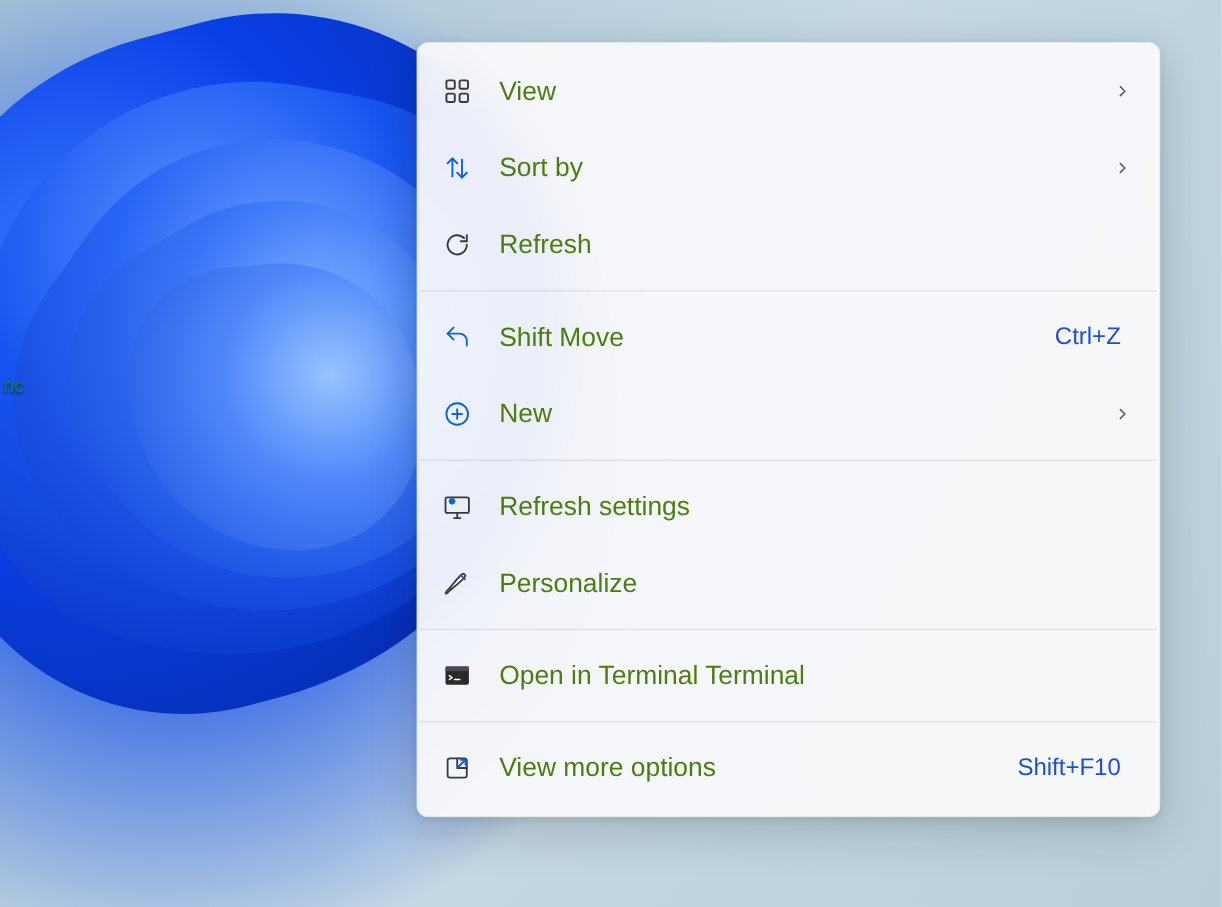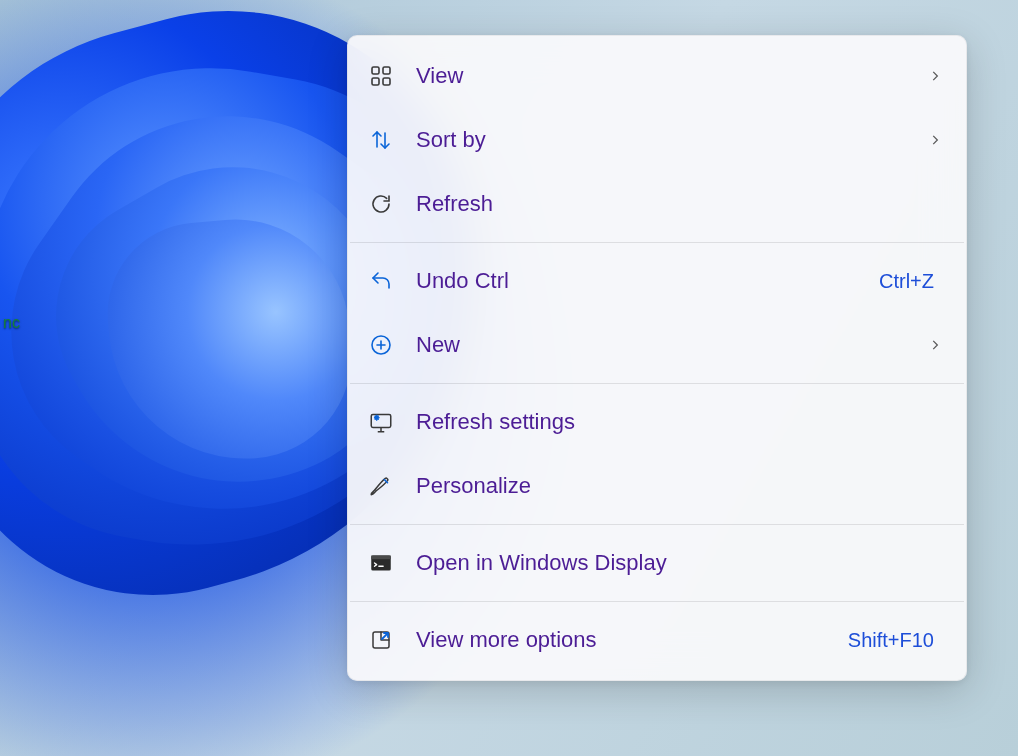--- a/index.html
+++ b/index.html
@@ -73,21 +73,21 @@
       height: 30px;
       display: flex;
       align-items: center;
       justify-content: center;
       margin-right: 20px;
       flex-shrink: 0;
       color: #3a3a3a;
     }
     .menu-label {
       font-size: 22px;
-      color: #4c1d95;
+      color: #4d7c0f;
       font-weight: 400;
       flex: 1;
     }
     .menu-shortcut {
       font-size: 20px;
       color: #1d4ed8;
       font-weight: 400;
       margin-left: auto;
       margin-right: 8px;
     }
@@ -167,21 +167,21 @@
 
   <div class="separator"></div>
 
   <div class="menu-item">
     <span class="icon-slot">
       <svg width="24" height="24" viewBox="0 0 24 24" fill="none" stroke="#0a64d8" stroke-width="1.6" stroke-linecap="round" stroke-linejoin="round">
         <path d="M9 14l-5-5 5-5"></path>
         <path d="M4 9h10a6 6 0 0 1 6 6v4"></path>
       </svg>
     </span>
-    <span class="menu-label">Undo Ctrl</span>
+    <span class="menu-label">Shift Move</span>
     <span class="menu-shortcut">Ctrl+Z</span>
   </div>
 
   <div class="menu-item">
     <span class="icon-slot">
       <svg width="24" height="24" viewBox="0 0 24 24" fill="none" stroke="#0a64d8" stroke-width="1.6" stroke-linecap="round">
         <circle cx="12" cy="12" r="9"></circle>
         <path d="M12 8v8M8 12h8"></path>
       </svg>
     </span>
@@ -221,21 +221,21 @@
 
   <div class="menu-item">
     <span class="icon-slot">
       <svg width="26" height="26" viewBox="0 0 24 24" fill="none">
         <rect x="3" y="5" width="18" height="14" rx="1.5" fill="#2a2a2a"></rect>
         <rect x="3" y="5" width="18" height="3.5" fill="#4a4a4a"></rect>
         <path d="M6 12l2 1.5-2 1.5" stroke="#fff" stroke-width="1.2" stroke-linecap="round" stroke-linejoin="round"></path>
         <path d="M10 15h4" stroke="#fff" stroke-width="1.2" stroke-linecap="round"></path>
       </svg>
     </span>
-    <span class="menu-label">Open in Windows Display</span>
+    <span class="menu-label">Open in Terminal Terminal</span>
   </div>
 
   <div class="separator"></div>
 
   <div class="menu-item">
     <span class="icon-slot">
       <svg width="24" height="24" viewBox="0 0 24 24" fill="none" stroke="currentColor" stroke-width="1.5" stroke-linecap="round" stroke-linejoin="round">
         <rect x="4" y="4" width="16" height="16" rx="2"></rect>
         <path d="M12 4v8h8"></path>
         <path d="M13 11l5-5" stroke="#0a64d8" stroke-width="1.8"></path>

